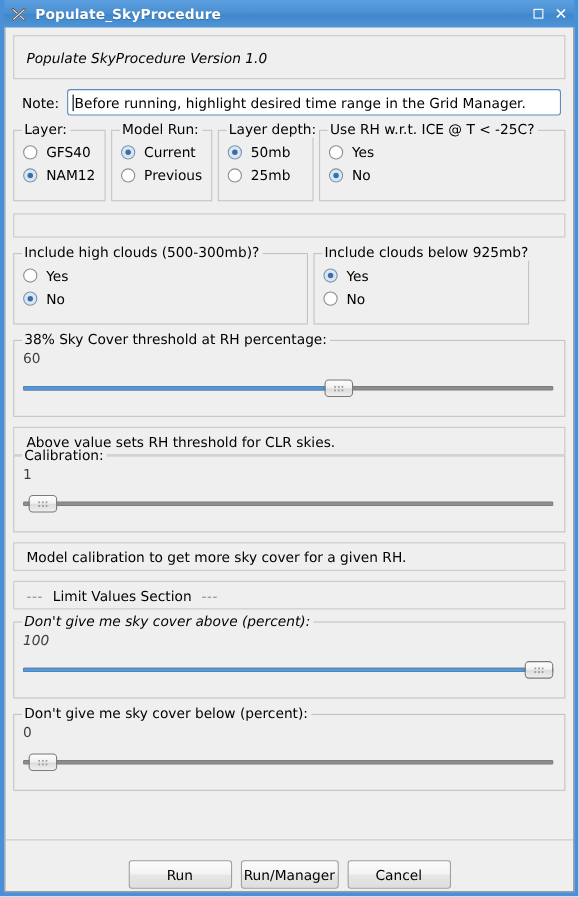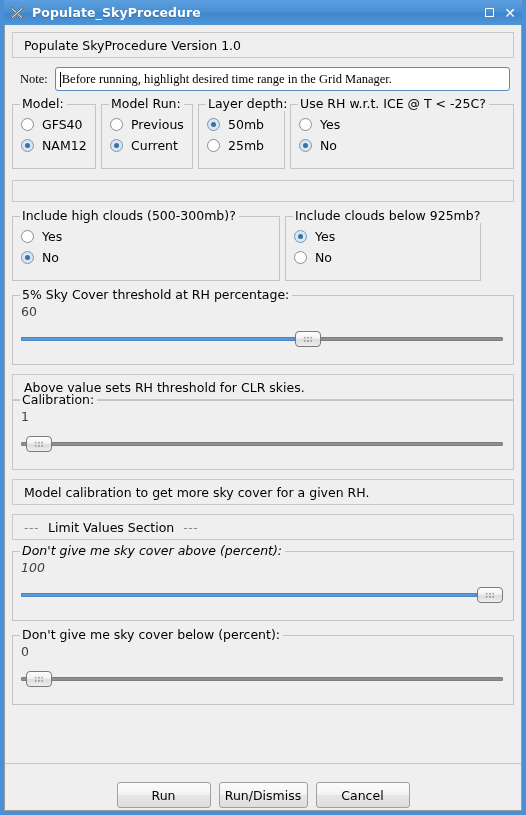--- a/index.html
+++ b/index.html
@@ -283,58 +283,58 @@
     <div class="wbtn">
         <div class="sq"></div>
       </div>
     <div class="wbtn">
         <div class="xg">✕</div>
       </div>
   </div>
 
   <div id="dialog">
 
-    <div class="panel" style="height:26px;">
+    <div class="panel" style="height:40px;font-style:italic;">
       <span>Populate SkyProcedure Version 1.0</span>
     </div>
 
-    <div id="note-row" style="margin-top:9px;font-family:Liberation Serif, serif;">
+    <div id="note-row" style="margin-top:9px;">
       <div id="note-label">Note:</div>
       <div id="note-input">
         <div id="note-caret"></div>
         <span>Before running, highlight desired time range in the Grid Manager.</span>
       </div>
     </div>
 
     <div style="display:flex; margin-top:13px; height:65px;">
 
       <div class="group" style="width:84px;">
-        <div class="legend">Model:</div>
+        <div class="legend">Layer:</div>
         <div style="padding:9px 0 0 8px;">
           <div class="radio-row">
             <div class="radio"></div>
             <div class="radio-label">GFS40</div>
           </div>
           <div class="radio-row">
             <div class="radio on"></div>
             <div class="radio-label">NAM12</div>
           </div>
         </div>
       </div>
 
       <div class="group" style="width:92px; margin-left:5px;">
         <div class="legend">Model Run:</div>
         <div style="padding:9px 0 0 8px;">
           <div class="radio-row">
+            <div class="radio on"></div>
+            <div class="radio-label">Current</div>
+          </div>
+          <div class="radio-row">
             <div class="radio"></div>
             <div class="radio-label">Previous</div>
-          </div>
-          <div class="radio-row">
-            <div class="radio on"></div>
-            <div class="radio-label">Current</div>
           </div>
         </div>
       </div>
 
       <div class="group" style="width:87px; margin-left:5px;">
         <div class="legend">Layer depth:</div>
         <div style="padding:9px 0 0 8px;">
           <div class="radio-row">
             <div class="radio on"></div>
             <div class="radio-label">50mb</div>
@@ -390,21 +390,21 @@
           </div>
           <div class="radio-row">
             <div class="radio"></div>
             <div class="radio-label">No</div>
           </div>
         </div>
       </div>
     </div>
 
     <div class="group" style="margin-top:14px; height:70px;">
-      <div class="legend">5% Sky Cover threshold at RH percentage:</div>
+      <div class="legend">38% Sky Cover threshold at RH percentage:</div>
       <div style="padding:8px 10px 0 8px;">
         <div class="value-text">60</div>
         <div class="slider" style="margin-top:12px;">
           <div class="track"></div>
           <div class="fill" id="fill-threshold" style="width: 273.6px;"></div>
           <div class="thumb" id="thumb-threshold" style="left: 286.6px;">
               <div class="grip"></div>
             </div>
         </div>
       </div>
@@ -465,21 +465,21 @@
         </div>
       </div>
     </div>
 
     <div id="btn-sep" style="top:738px;"></div>
     <div style="position:absolute; left:0; right:0; top:757px; display:flex; justify-content:center;">
       <div class="btn" style="width:94px;">
         <span>Run</span>
       </div>
       <div class="btn" style="width:89px; margin-left:8px;">
-        <span>Run/Dismiss</span>
+        <span>Run/Manager</span>
       </div>
       <div class="btn" style="width:94px; margin-left:8px;">
         <span>Cancel</span>
       </div>
     </div>
 
   </div>
 </div>
 
 </body></html>

